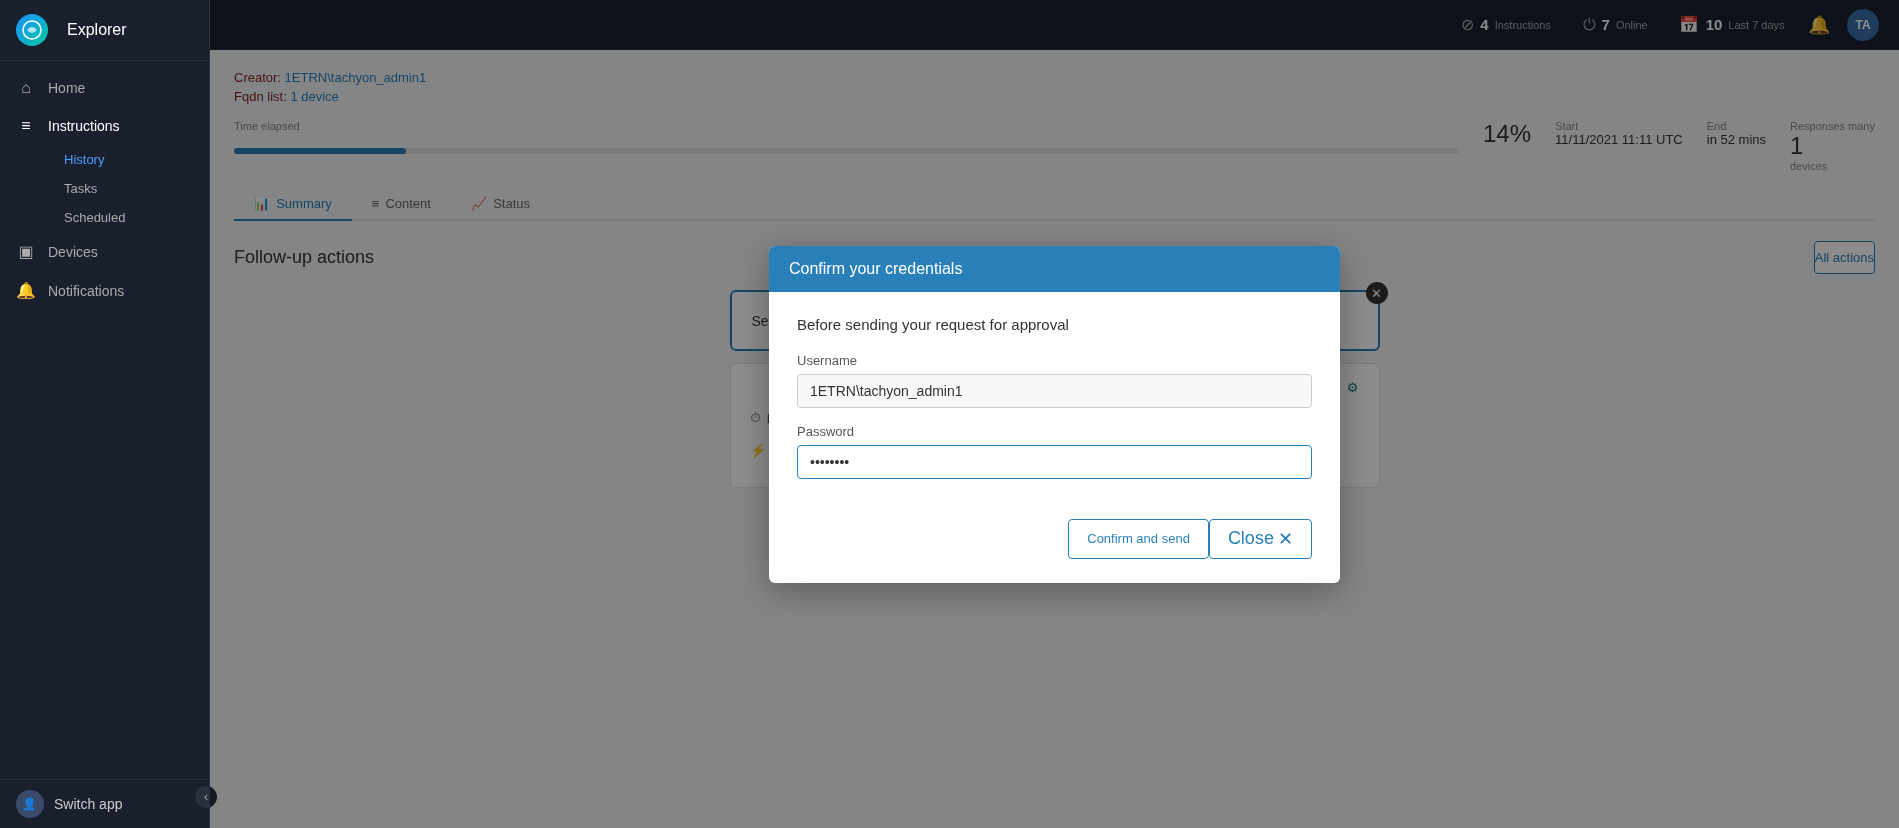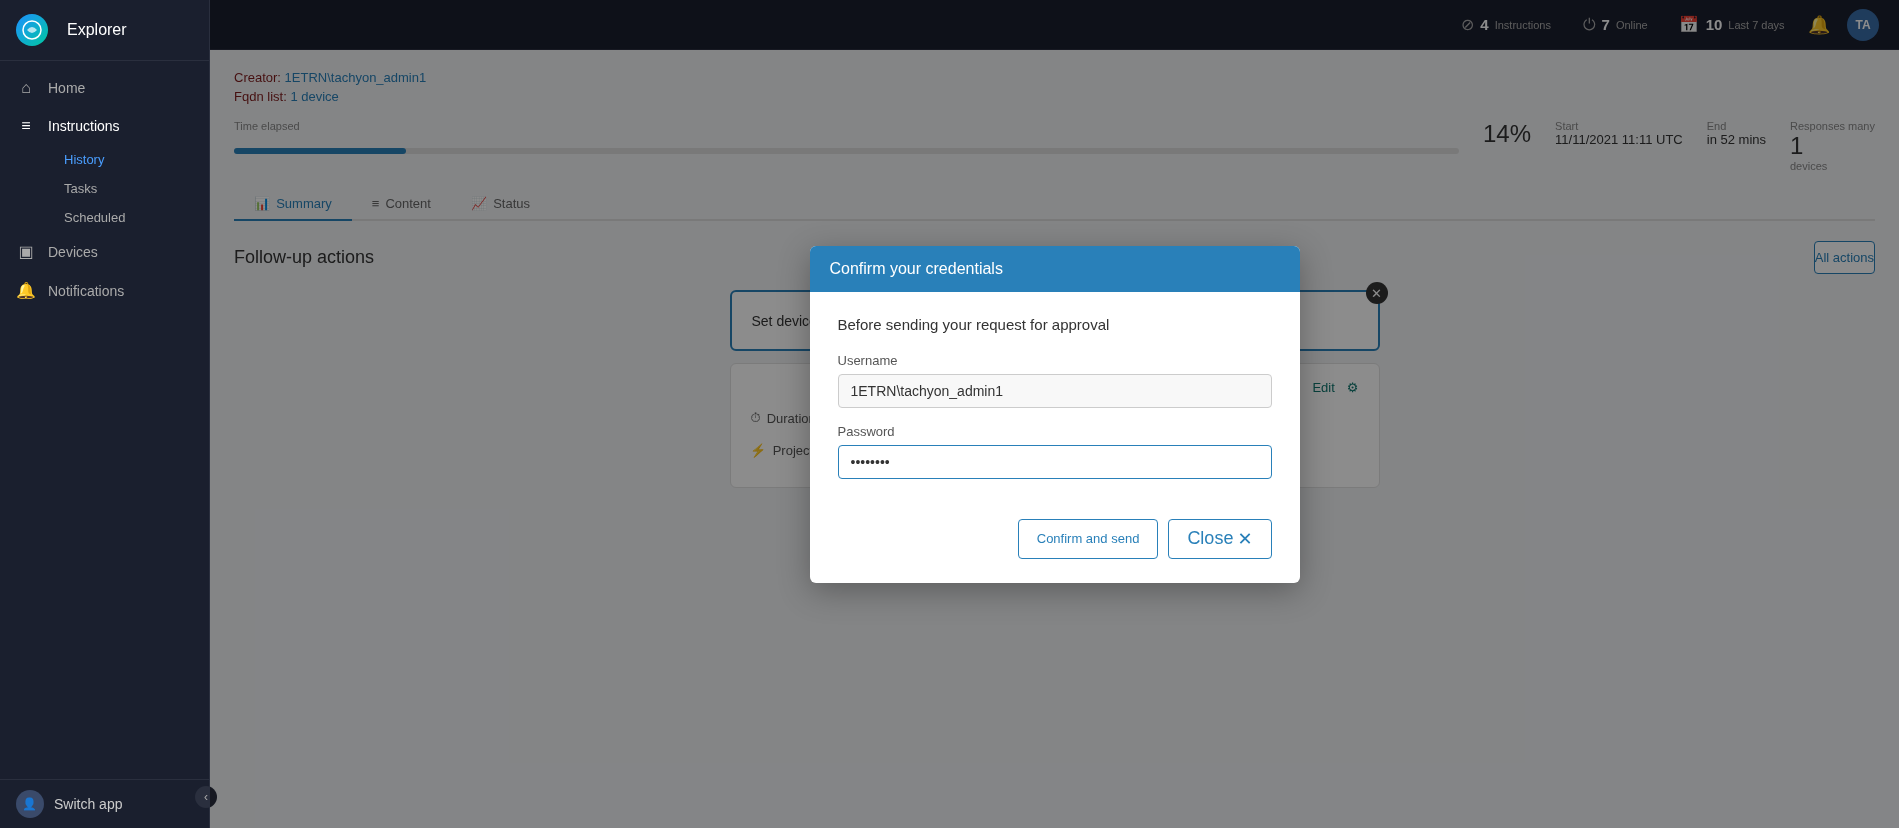--- a/index.html
+++ b/index.html
@@ -177,38 +177,38 @@
 
     
     .overlay {
       position: absolute; top: 0; left: 0; right: 0; bottom: 0;
       background: rgba(0,0,0,0.45); z-index: 100;
       display: flex; align-items: center; justify-content: center;
     }
 
     
     .modal {
-      background: #fff; border-radius: 6px; width: 490px;
+      background: #fff; border-radius: 6px; width: 571px;
       box-shadow: 0 8px 32px rgba(0,0,0,0.3); overflow: hidden;
     }
     .modal-header {
       background: #2980b9; color: #fff; padding: 14px 20px;
       font-size: 16px; font-weight: 500;
     }
     .modal-body { padding: 24px 28px; }
     .modal-subtitle { font-size: 15px; color: #333; margin-bottom: 20px; }
     .form-group { margin-bottom: 16px; }
     .form-label { font-size: 13px; color: #555; margin-bottom: 6px; display: block; }
     .form-input {
       width: 100%; padding: 8px 12px; border: 1px solid #ccc; border-radius: 4px;
       font-size: 14px; color: #333; background: #f8f8f8;
       outline: none;
     }
     .form-input.password-field { border-color: #2980b9; background: #fff; }
-    .modal-footer { display: flex; justify-content: flex-end; gap: 10px; padding: 0 28px 24px; }
+    .modal-footer { display: flex; justify-content: flex-end; padding: 0 28px 24px; }
     .btn-confirm {
       padding: 8px 18px; background: #fff; border: 1px solid #2980b9;
       color: #2980b9; border-radius: 4px; cursor: pointer; font-size: 13px;
     }
     .btn-close-modal {
       padding: 8px 18px; background: #fff; border: 1px solid #2980b9;
       color: #2980b9; border-radius: 4px; cursor: pointer; font-size: 18px;
       display: flex; align-items: center; gap: 4px;
     }
   </style>

